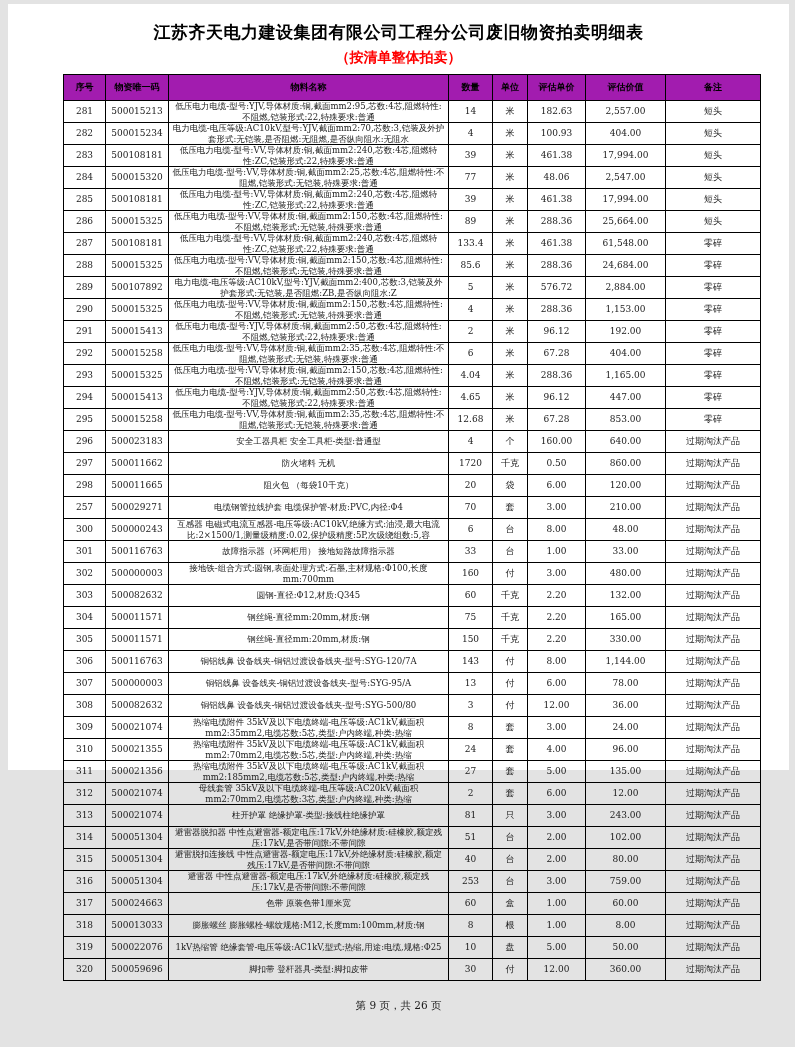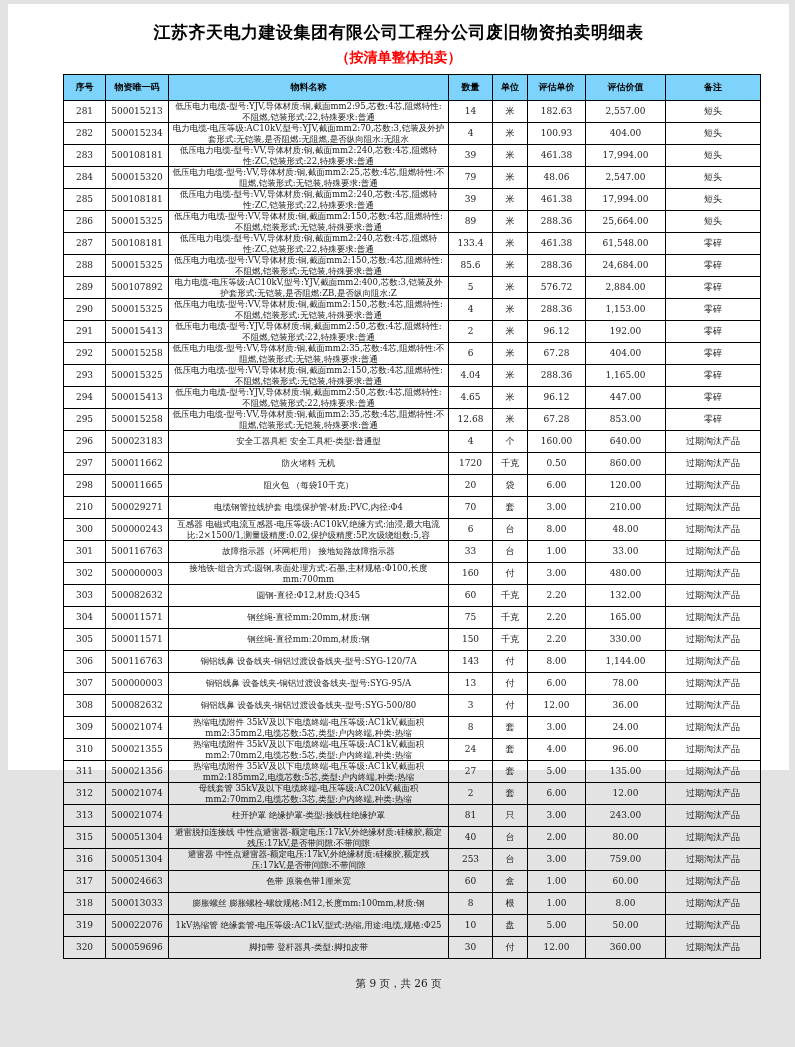--- a/index.html
+++ b/index.html
@@ -37,21 +37,21 @@
     width:697px;
     margin:7px 0 0 55px;
   }
   table.materials th, table.materials td {
     border:1px solid #000;
     text-align:center;
     vertical-align:middle;
     overflow:hidden;
   }
   table.materials th {
-    background:#7dd3fc;
+    background:#a21caf;
     font-size:9px;
     font-weight:bold;
     height:26px;
     padding:0 1px;
   }
   table.materials td {
     font-size:9px;
     height:22px;
     line-height:10.5px;
     padding:0 2px;
@@ -129,21 +129,21 @@
           <td class="c3">39</td>
           <td class="c4">米</td>
           <td class="c5">461.38</td>
           <td class="c6">17,994.00</td>
           <td class="c7">短头</td>
         </tr>
         <tr>
           <td class="c0">284</td>
           <td class="c1">500015320</td>
           <td class="c2">低压电力电缆-型号:VV,导体材质:铜,截面mm2:25,芯数:4芯,阻燃特性:不阻燃,铠装形式:无铠装,特殊要求:普通</td>
-          <td class="c3">79</td>
+          <td class="c3">77</td>
           <td class="c4">米</td>
           <td class="c5">48.06</td>
           <td class="c6">2,547.00</td>
           <td class="c7">短头</td>
         </tr>
         <tr>
           <td class="c0">285</td>
           <td class="c1">500108181</td>
           <td class="c2">低压电力电缆-型号:VV,导体材质:铜,截面mm2:240,芯数:4芯,阻燃特性:ZC,铠装形式:22,特殊要求:普通</td>
           <td class="c3">39</td>
@@ -276,21 +276,21 @@
           <td class="c0">298</td>
           <td class="c1">500011665</td>
           <td class="c2">阻火包 （每袋10千克）</td>
           <td class="c3">20</td>
           <td class="c4">袋</td>
           <td class="c5">6.00</td>
           <td class="c6">120.00</td>
           <td class="c7">过期淘汰产品</td>
         </tr>
         <tr>
-          <td class="c0">210</td>
+          <td class="c0">257</td>
           <td class="c1">500029271</td>
           <td class="c2">电缆钢管拉线护套  电缆保护管-材质:PVC,内径:Φ4</td>
           <td class="c3">70</td>
           <td class="c4">套</td>
           <td class="c5">3.00</td>
           <td class="c6">210.00</td>
           <td class="c7">过期淘汰产品</td>
         </tr>
         <tr>
           <td class="c0">300</td>
@@ -426,20 +426,30 @@
           <td class="c0">313</td>
           <td class="c1">500021074</td>
           <td class="c2">柱开护罩  绝缘护罩-类型:接线柱绝缘护罩</td>
           <td class="c3">81</td>
           <td class="c4">只</td>
           <td class="c5">3.00</td>
           <td class="c6">243.00</td>
           <td class="c7">过期淘汰产品</td>
         </tr>
         <tr>
+          <td class="c0">314</td>
+          <td class="c1">500051304</td>
+          <td class="c2">避雷器脱扣器  中性点避雷器-额定电压:17kV,外绝缘材质:硅橡胶,额定残压:17kV,是否带间隙:不带间隙</td>
+          <td class="c3">51</td>
+          <td class="c4">台</td>
+          <td class="c5">2.00</td>
+          <td class="c6">102.00</td>
+          <td class="c7">过期淘汰产品</td>
+        </tr>
+        <tr>
           <td class="c0">315</td>
           <td class="c1">500051304</td>
           <td class="c2">避雷脱扣连接线  中性点避雷器-额定电压:17kV,外绝缘材质:硅橡胶,额定残压:17kV,是否带间隙:不带间隙</td>
           <td class="c3">40</td>
           <td class="c4">台</td>
           <td class="c5">2.00</td>
           <td class="c6">80.00</td>
           <td class="c7">过期淘汰产品</td>
         </tr>
         <tr>

